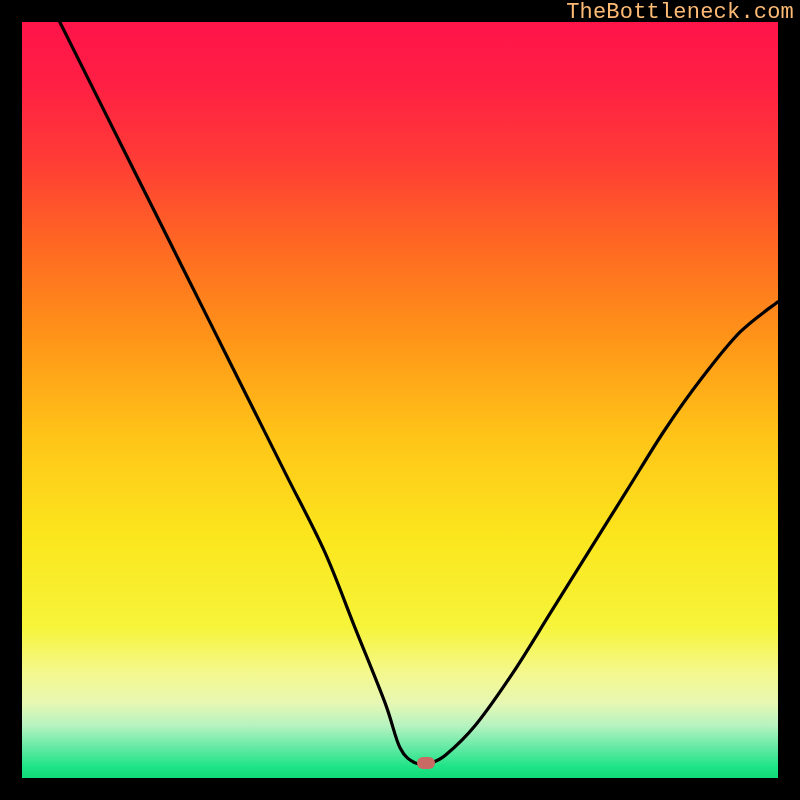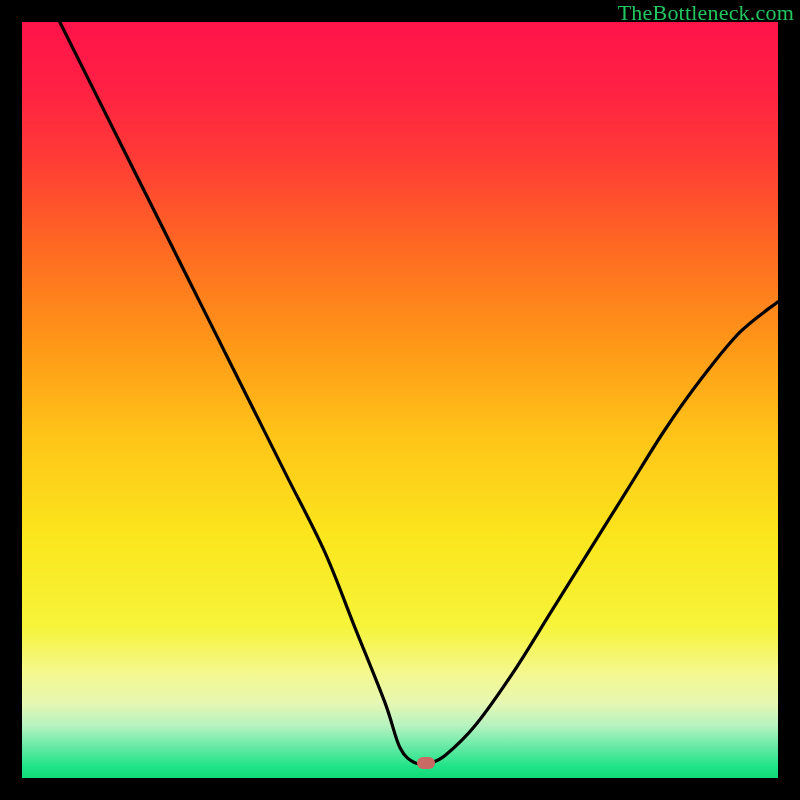--- a/index.html
+++ b/index.html
@@ -44,23 +44,23 @@
     position: absolute;
     width: 18px;
     height: 12px;
     border-radius: 6px;
     transform: translate(-50%, -50%);
   }
   .watermark {
     position: absolute;
     top: 0;
     right: 6px;
-    font-family: Liberation Serif, serif;
+    font-family: Liberation Mono, monospace;
     font-size: 22px;
-    color: #22c55e;
+    color: #fdba74;
     font-weight: 500;
     letter-spacing: 0.2px;
   }
 </style>
 </head>
 <body>
 
 <div class="frame">
   <div class="watermark">TheBottleneck.com</div>
   <div class="plot">

